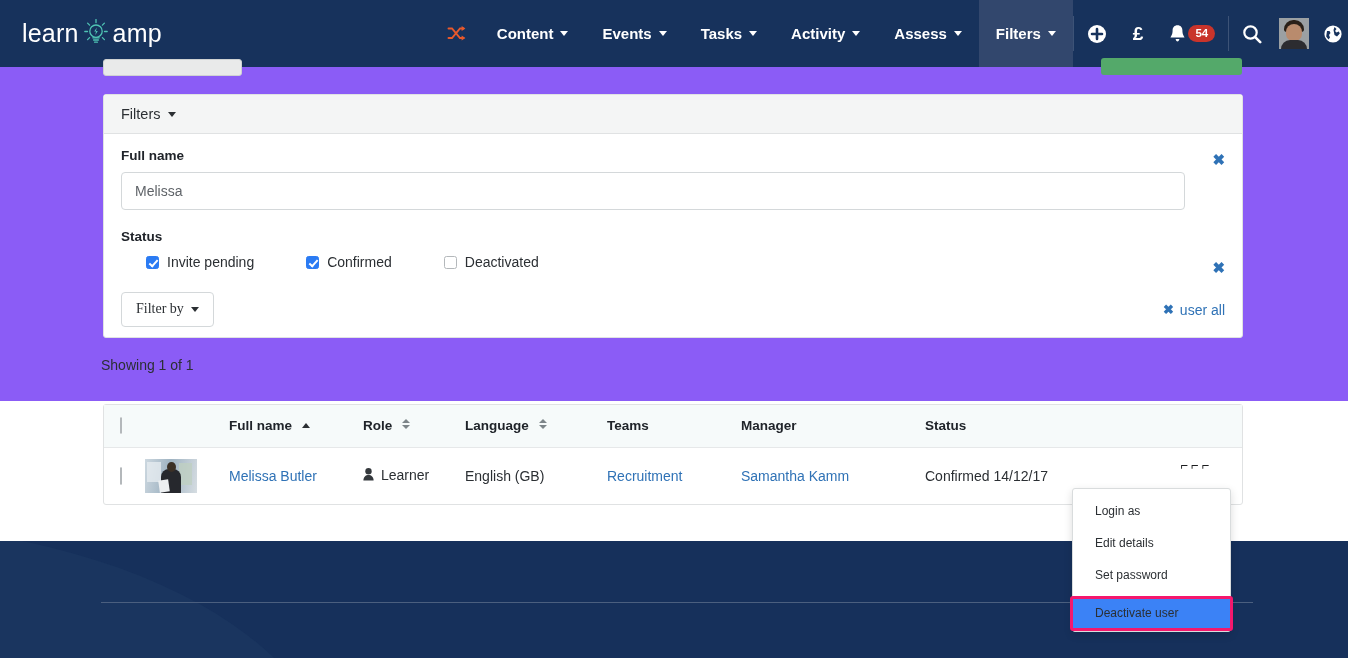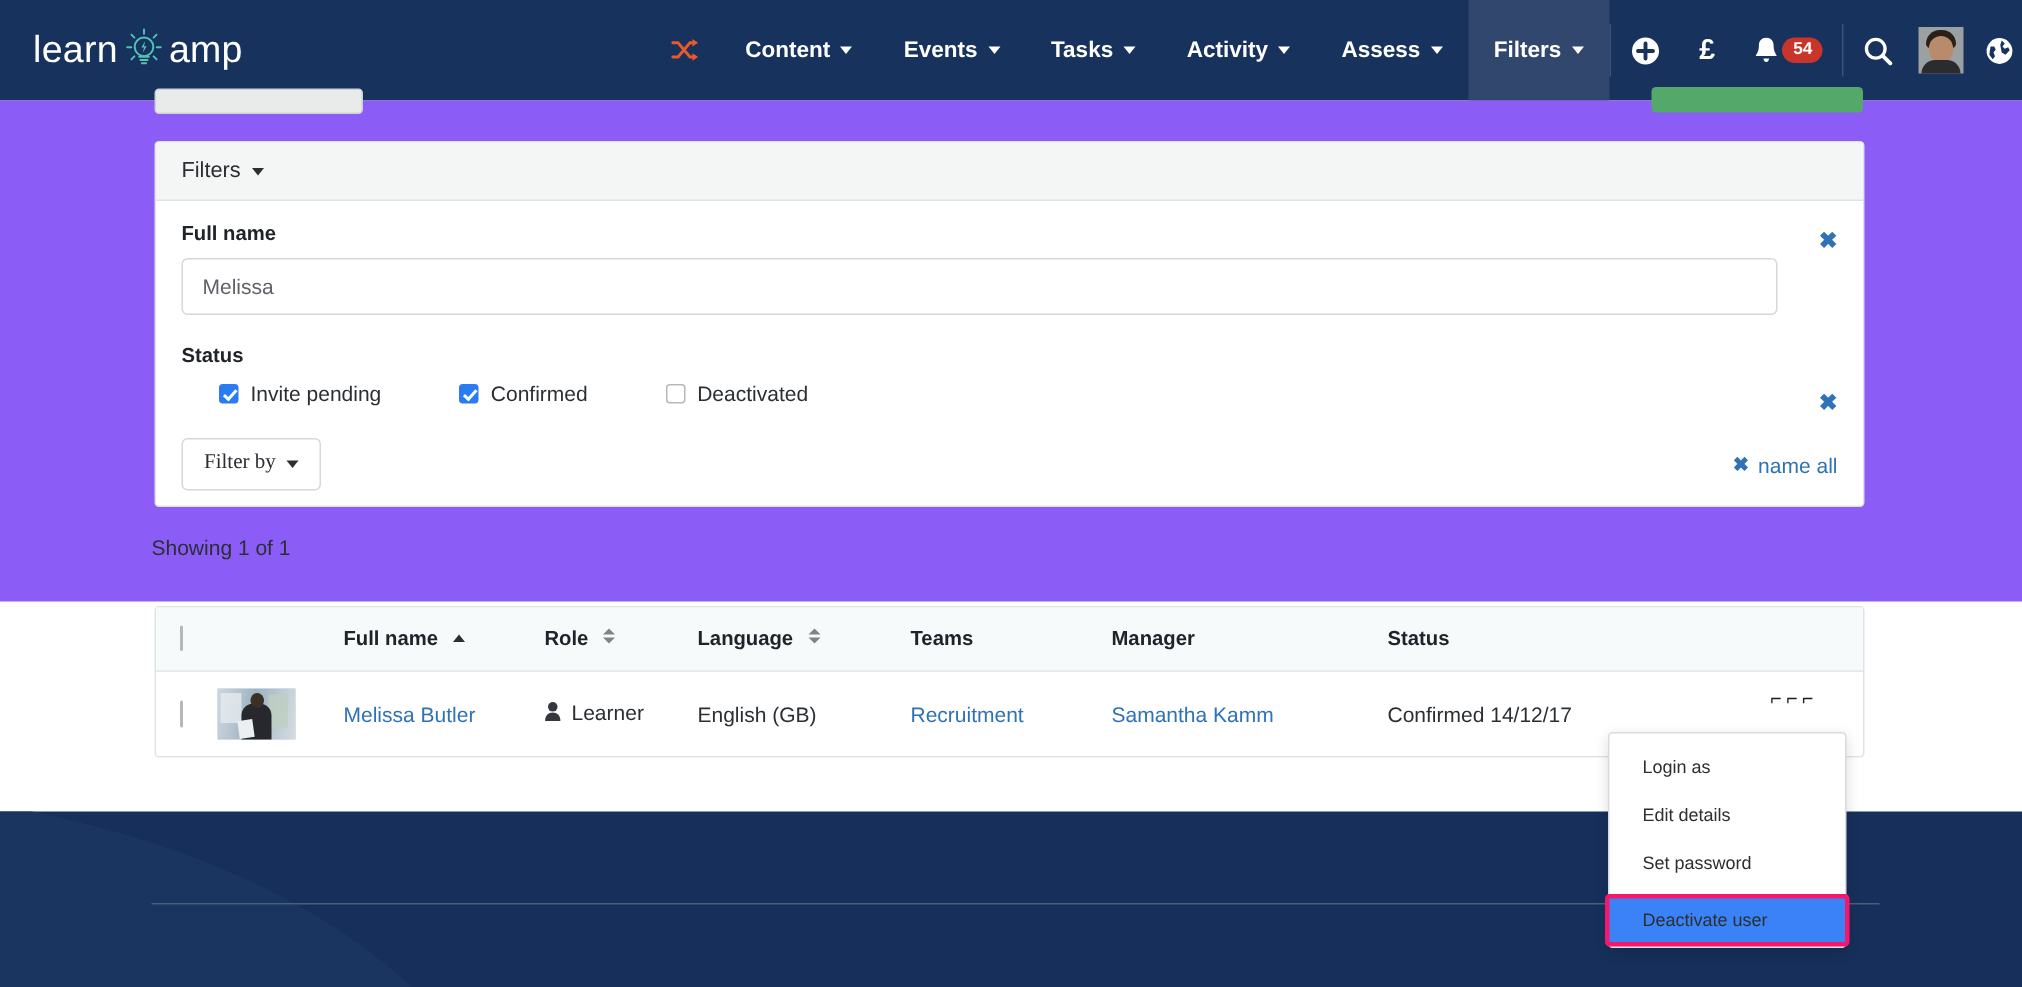--- a/index.html
+++ b/index.html
@@ -442,21 +442,21 @@
       </div>
       <div class="f-row-x x2">✖</div>
 
       <div class="filterby-row">
         <button class="btn-outline">
           <span>Filter by</span>
           <span class="caret"></span>
         </button>
         <div class="clear-all">
           <span class="xmark">✖</span>
-          <span>name all</span>
+          <span>user all</span>
         </div>
       </div>
     </div>
   </div>
 
   <div class="showing">Showing 1 of 1</div>
 
   <div class="tbl-wrap">
     <table>
       <thead>

